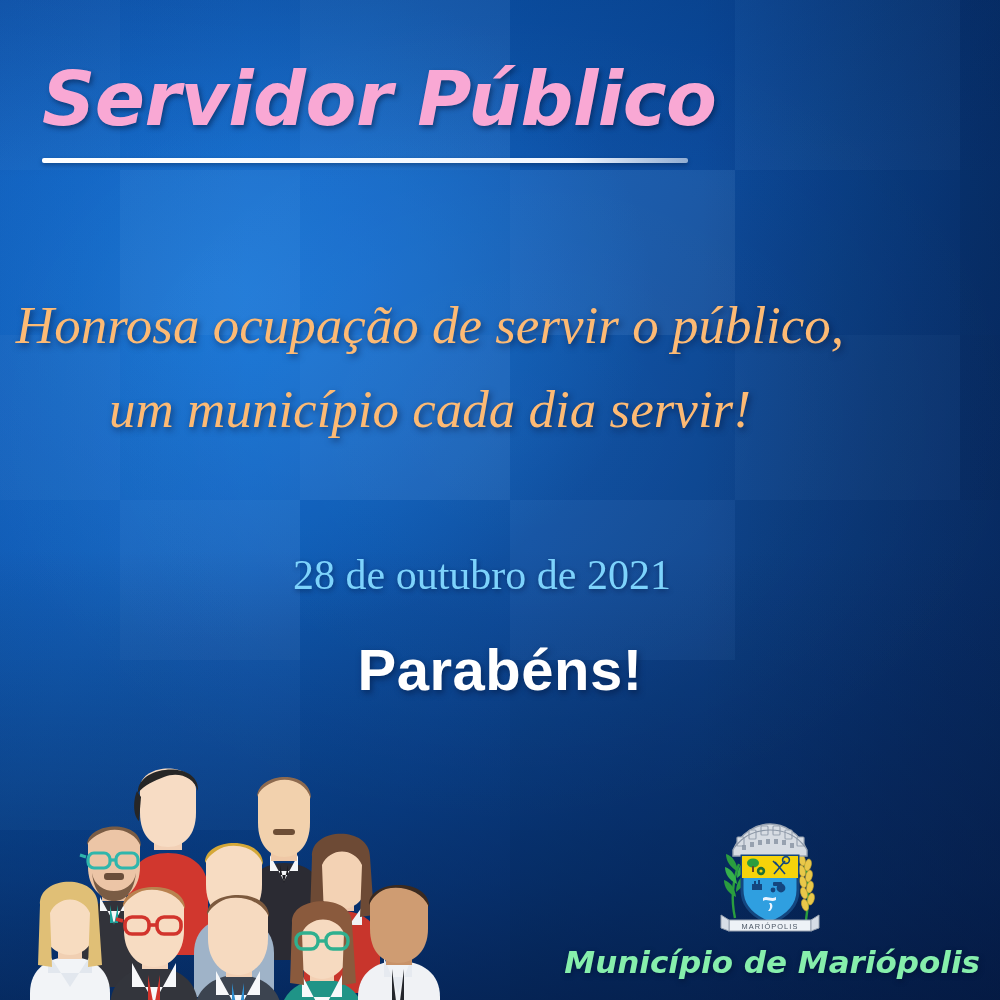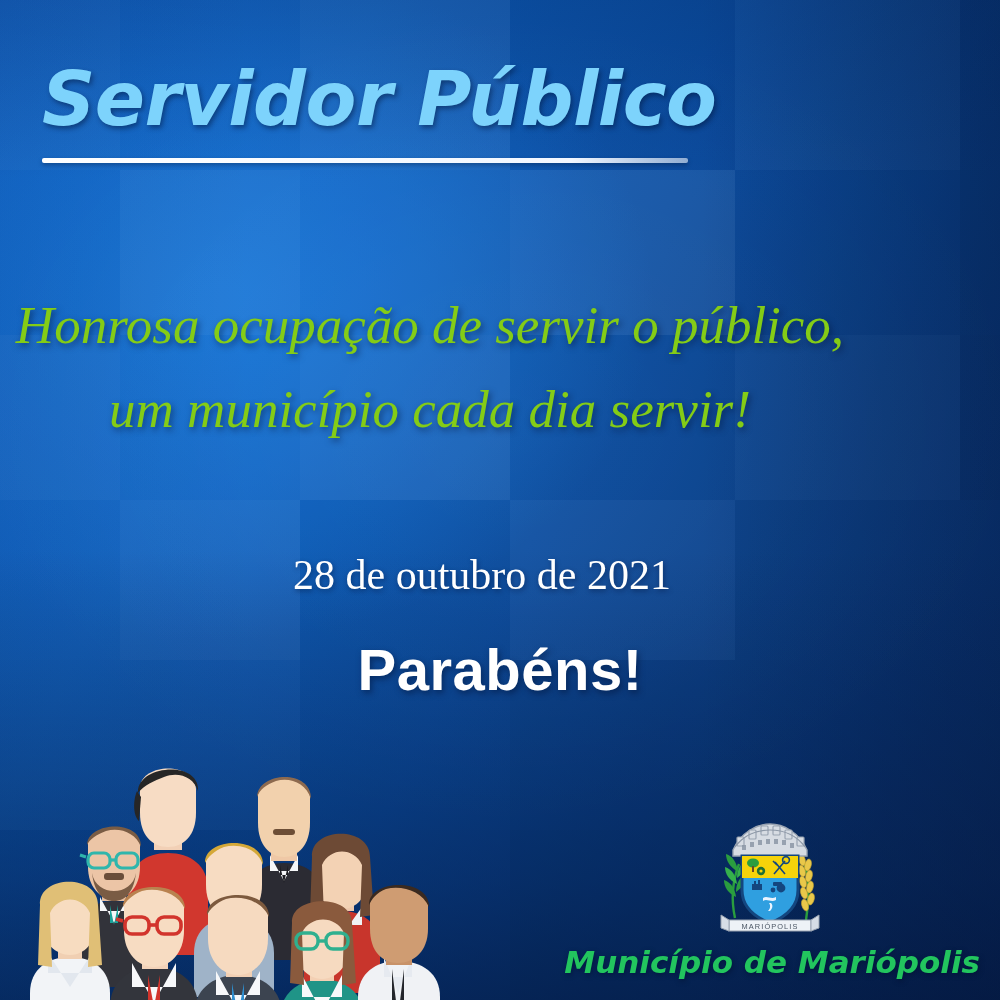--- a/index.html
+++ b/index.html
@@ -50,21 +50,21 @@
     left: 42px;
     top: 62px;
     width: 700px;
   }
   .title-text {
     font-family: "DejaVu Sans", sans-serif;
     font-style: italic;
     font-weight: bold;
     font-size: 74px;
     line-height: 1.0;
-    color: #7dd3fc;
+    color: #f9a8d4;
     letter-spacing: -0.5px;
     white-space: nowrap;
     text-shadow: 2px 3px 5px rgba(0,18,52,0.45);
   }
   .title-rule {
     margin-top: 22px;
     width: 646px;
     height: 5px;
     background: linear-gradient(90deg, #ffffff 0%, #f2f7ff 82%, rgba(255,255,255,0.55) 100%);
     border-radius: 2px;
@@ -75,36 +75,36 @@
   .message {
     position: absolute;
     left: 0;
     top: 283px;
     width: 860px;
     text-align: center;
     font-family: "Liberation Serif", "DejaVu Serif", serif;
     font-style: italic;
     font-size: 53px;
     line-height: 84px;
-    color: #84cc16;
+    color: #fdba74;
     text-shadow: 2px 3px 6px rgba(0,16,50,0.5);
   }
   .message .ln { display: block; white-space: nowrap; }
   .message b { font-weight: normal; }
 
   
   .event-date {
     position: absolute;
     left: 0;
     top: 551px;
     width: 964px;
     text-align: center;
     font-family: "Liberation Serif", "DejaVu Serif", serif;
     font-size: 42px;
-    color: #ffffff;
+    color: #7dd3fc;
     text-shadow: 1px 2px 5px rgba(0,16,50,0.45);
   }
 
   
   .congrats {
     position: absolute;
     left: 0;
     top: 636px;
     width: 1000px;
     text-align: center;
@@ -124,21 +124,21 @@
     width: 420px;
     text-align: right;
   }
   .brand-crest { margin: 0 auto; display: block; }
   .brand-name {
     margin-top: 2px;
     font-family: "DejaVu Sans", sans-serif;
     font-style: italic;
     font-weight: bold;
     font-size: 31px;
-    color: #22c55e;
+    color: #86efac;
     white-space: nowrap;
     text-shadow: 1px 2px 5px rgba(0,14,44,0.55);
   }
 
   
   .people {
     position: absolute;
     left: 18px;
     bottom: 0;
     width: 430px;

